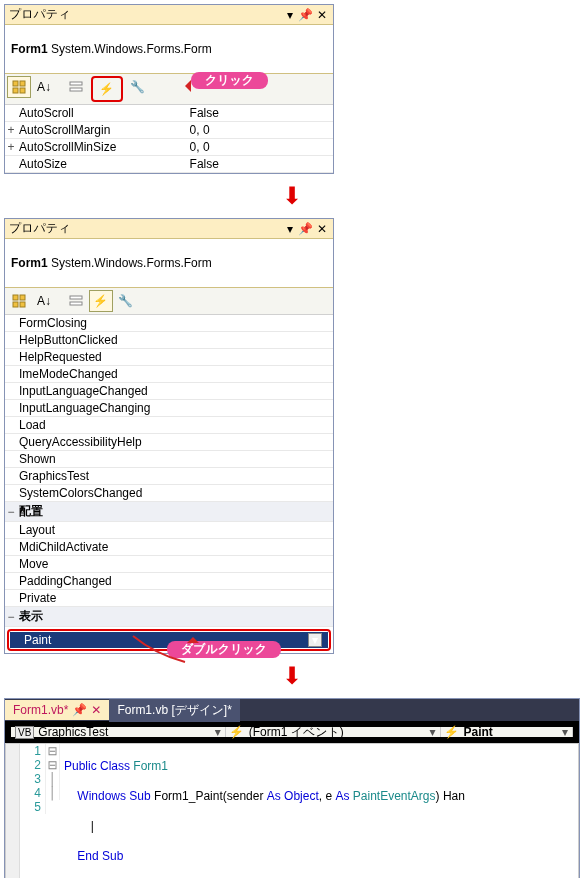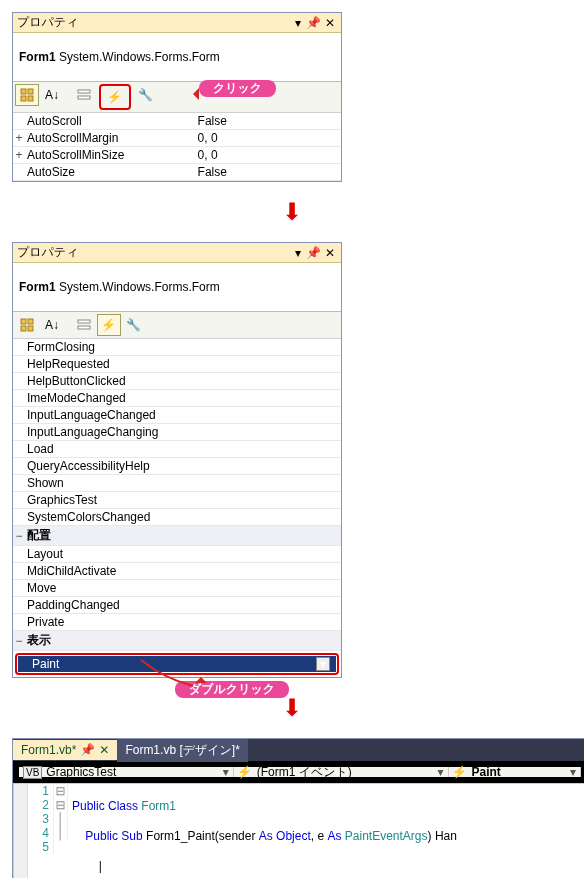--- a/index.html
+++ b/index.html
@@ -1,17 +1,17 @@
 <!DOCTYPE html>
 <html><head>
 <meta charset="utf-8">
 <style>
 *{box-sizing:border-box;margin:0;padding:0;font-family:"MS UI Gothic","Meiryo UI",sans-serif;font-size:12px}
 body{background:#fff;width:584px}
-.panel{border:1px solid #8693b5;background:#fff;margin:12px}
+.panel{border:1px solid #8693b5;background:#fff;margin:4px}
 .titlebar{background:#fdeec3;border-bottom:1px solid #d0c080;display:flex;align-items:center;padding:2px 4px;height:20px}
 .titlebar-text{flex:1}
 .titlebar-btn{width:14px;height:14px;display:inline-flex;align-items:center;justify-content:center;margin-left:2px;cursor:pointer}
 .subtitle{padding:17px 6px;border-bottom:1px solid #d0c080}
 .subtitle b{font-weight:bold}
 .toolbar{background:#f5f5f0;border-bottom:1px solid #d0d0d0;padding:2px;display:flex;gap:1px}
 .tbtn{width:24px;height:22px;border:1px solid transparent;display:inline-flex;align-items:center;justify-content:center;cursor:pointer}
 .tbtn.sel{border:1px solid #a0a060;background:#fff8e0}
 .lightning{color:#f0a000;font-weight:bold}
 .redbox-inline{border:2px solid #e00000;border-radius:4px;padding:0 2px;display:inline-flex;margin:0 2px}
@@ -23,21 +23,21 @@
 .grid-row .expander{width:12px;text-align:center;color:#555}
 .grid-row .k{flex:0 0 52%;padding:1px 2px;display:flex;align-items:center}
 .grid-row .v{flex:1;padding:1px 2px}
 .grid-row.section{background:#eef0f5}
 .grid-row.selected{background:#1b3a7a;color:#fff}
 .dropdown-btn{width:14px;height:14px;border:1px solid #888;background:#eee;margin-left:auto;margin-right:4px;display:inline-flex;align-items:center;justify-content:center}
 .paint-box{border:2px solid #e00000;border-radius:4px;margin:2px;padding:1px}
 .arrow-down{color:#e00000;text-align:center;font-size:24px;padding:4px}
 .tabs{background:#34384c;display:flex;align-items:center;height:22px}
 .tab{padding:3px 8px;color:#cfd2e0;display:flex;align-items:center;gap:4px}
-.tab.active{background:#fdeec3;color:#14532d}
+.tab.active{background:#fdeec3;color:#be185d}
 .tab.active2{background:#4a5270;color:#fff}
 .combo-bar{background:#f5f5f0;border:6px solid #000000;display:flex;height:22px}
 .combo{flex:1;display:flex;align-items:center;padding:0 4px;border-right:1px solid #ccc;gap:4px}
 .combo .arr{margin-left:auto;color:#555}
 .vb-badge{border:1px solid #888;padding:0 2px;font-size:10px;background:#eee}
 .code-area{display:flex;background:#fff;border:1px solid #ccc}
 .gutter-col{width:14px;background:#f0f0f0;border-right:1px solid #ddd}
 .lnum{width:26px;text-align:right;padding:0 4px;color:#2a9a9a;background:#fff;border-right:1px solid #eee}
 .fold{width:14px;background:#fff;border-right:1px solid #eee;text-align:center;color:#888}
 .code{flex:1;font-family:Consolas,"Courier New",monospace;font-size:12px;white-space:pre;padding:0 4px;overflow:hidden}
@@ -147,26 +147,26 @@
     <span class="tbtn">🔧</span>
   </div>
   <div class="grid">
     <div class="grid-row">
         <span class="expander"></span>
         <span class="k">FormClosing</span>
         <span class="v"></span>
       </div>
     <div class="grid-row">
         <span class="expander"></span>
+        <span class="k">HelpButtonClicked</span>
+        <span class="v"></span>
+      </div>
+    <div class="grid-row">
+        <span class="expander"></span>
         <span class="k">HelpRequested</span>
-        <span class="v"></span>
-      </div>
-    <div class="grid-row">
-        <span class="expander"></span>
-        <span class="k">HelpButtonClicked</span>
         <span class="v"></span>
       </div>
     <div class="grid-row">
         <span class="expander"></span>
         <span class="k">ImeModeChanged</span>
         <span class="v"></span>
       </div>
     <div class="grid-row">
         <span class="expander"></span>
         <span class="k">InputLanguageChanged</span>
@@ -244,21 +244,21 @@
     <div class="paint-box">
       <div class="grid-row selected" style="border:0">
         <span class="expander"></span>
           <span class="k">Paint</span>
         <span class="v" style="display:flex">
             <span class="dropdown-btn">▾</span>
           </span>
       </div>
     </div>
   </div>
-  <div style="position:absolute;left:162px;top:438px">
+  <div style="position:absolute;left:162px;top:422px">
     <span class="bubble top-tail">ダブルクリック</span>
   </div>
   <svg style="position:absolute;left:120px;top:415px;pointer-events:none" width="80" height="60">
     <path d="M 60 28 Q 30 20 8 2" stroke="#d42424" stroke-width="2" fill="none"></path>
   </svg>
 </div>
 
 <div class="arrow-down">⬇</div>
 
 <div class="panel" style="width:576px">
@@ -300,21 +300,21 @@
     </div>
     <div>
       <div class="fold">⊟</div>
         <div class="fold">⊟</div>
         <div class="fold">│</div>
         <div class="fold">│</div>
         <div class="fold"></div>
     </div>
     <div class="code">
 <div class="code-line"><span class="kw">Public Class </span><span class="typ">Form1</span></div>
-<div class="code-line"><span>    </span><span class="kw">Public Sub </span><span>Form1_Paint(sender </span><span class="kw">As Object</span><span>, e </span><span class="kw">As </span><span class="typ">PaintEventArgs</span><span>) Han</span></div>
+<div class="code-line"><span>    </span><span class="kw">Windows Sub </span><span>Form1_Paint(sender </span><span class="kw">As Object</span><span>, e </span><span class="kw">As </span><span class="typ">PaintEventArgs</span><span>) Han</span></div>
 <div class="code-line"><span>        </span><span>|</span></div>
 <div class="code-line"><span>    </span><span class="kw">End Sub</span></div>
 <div class="code-line"><span class="kw">End Class</span></div>
     </div>
   </div>
 </div>
 
 <div class="arrow-down">⬇</div>
 
 </body></html>

